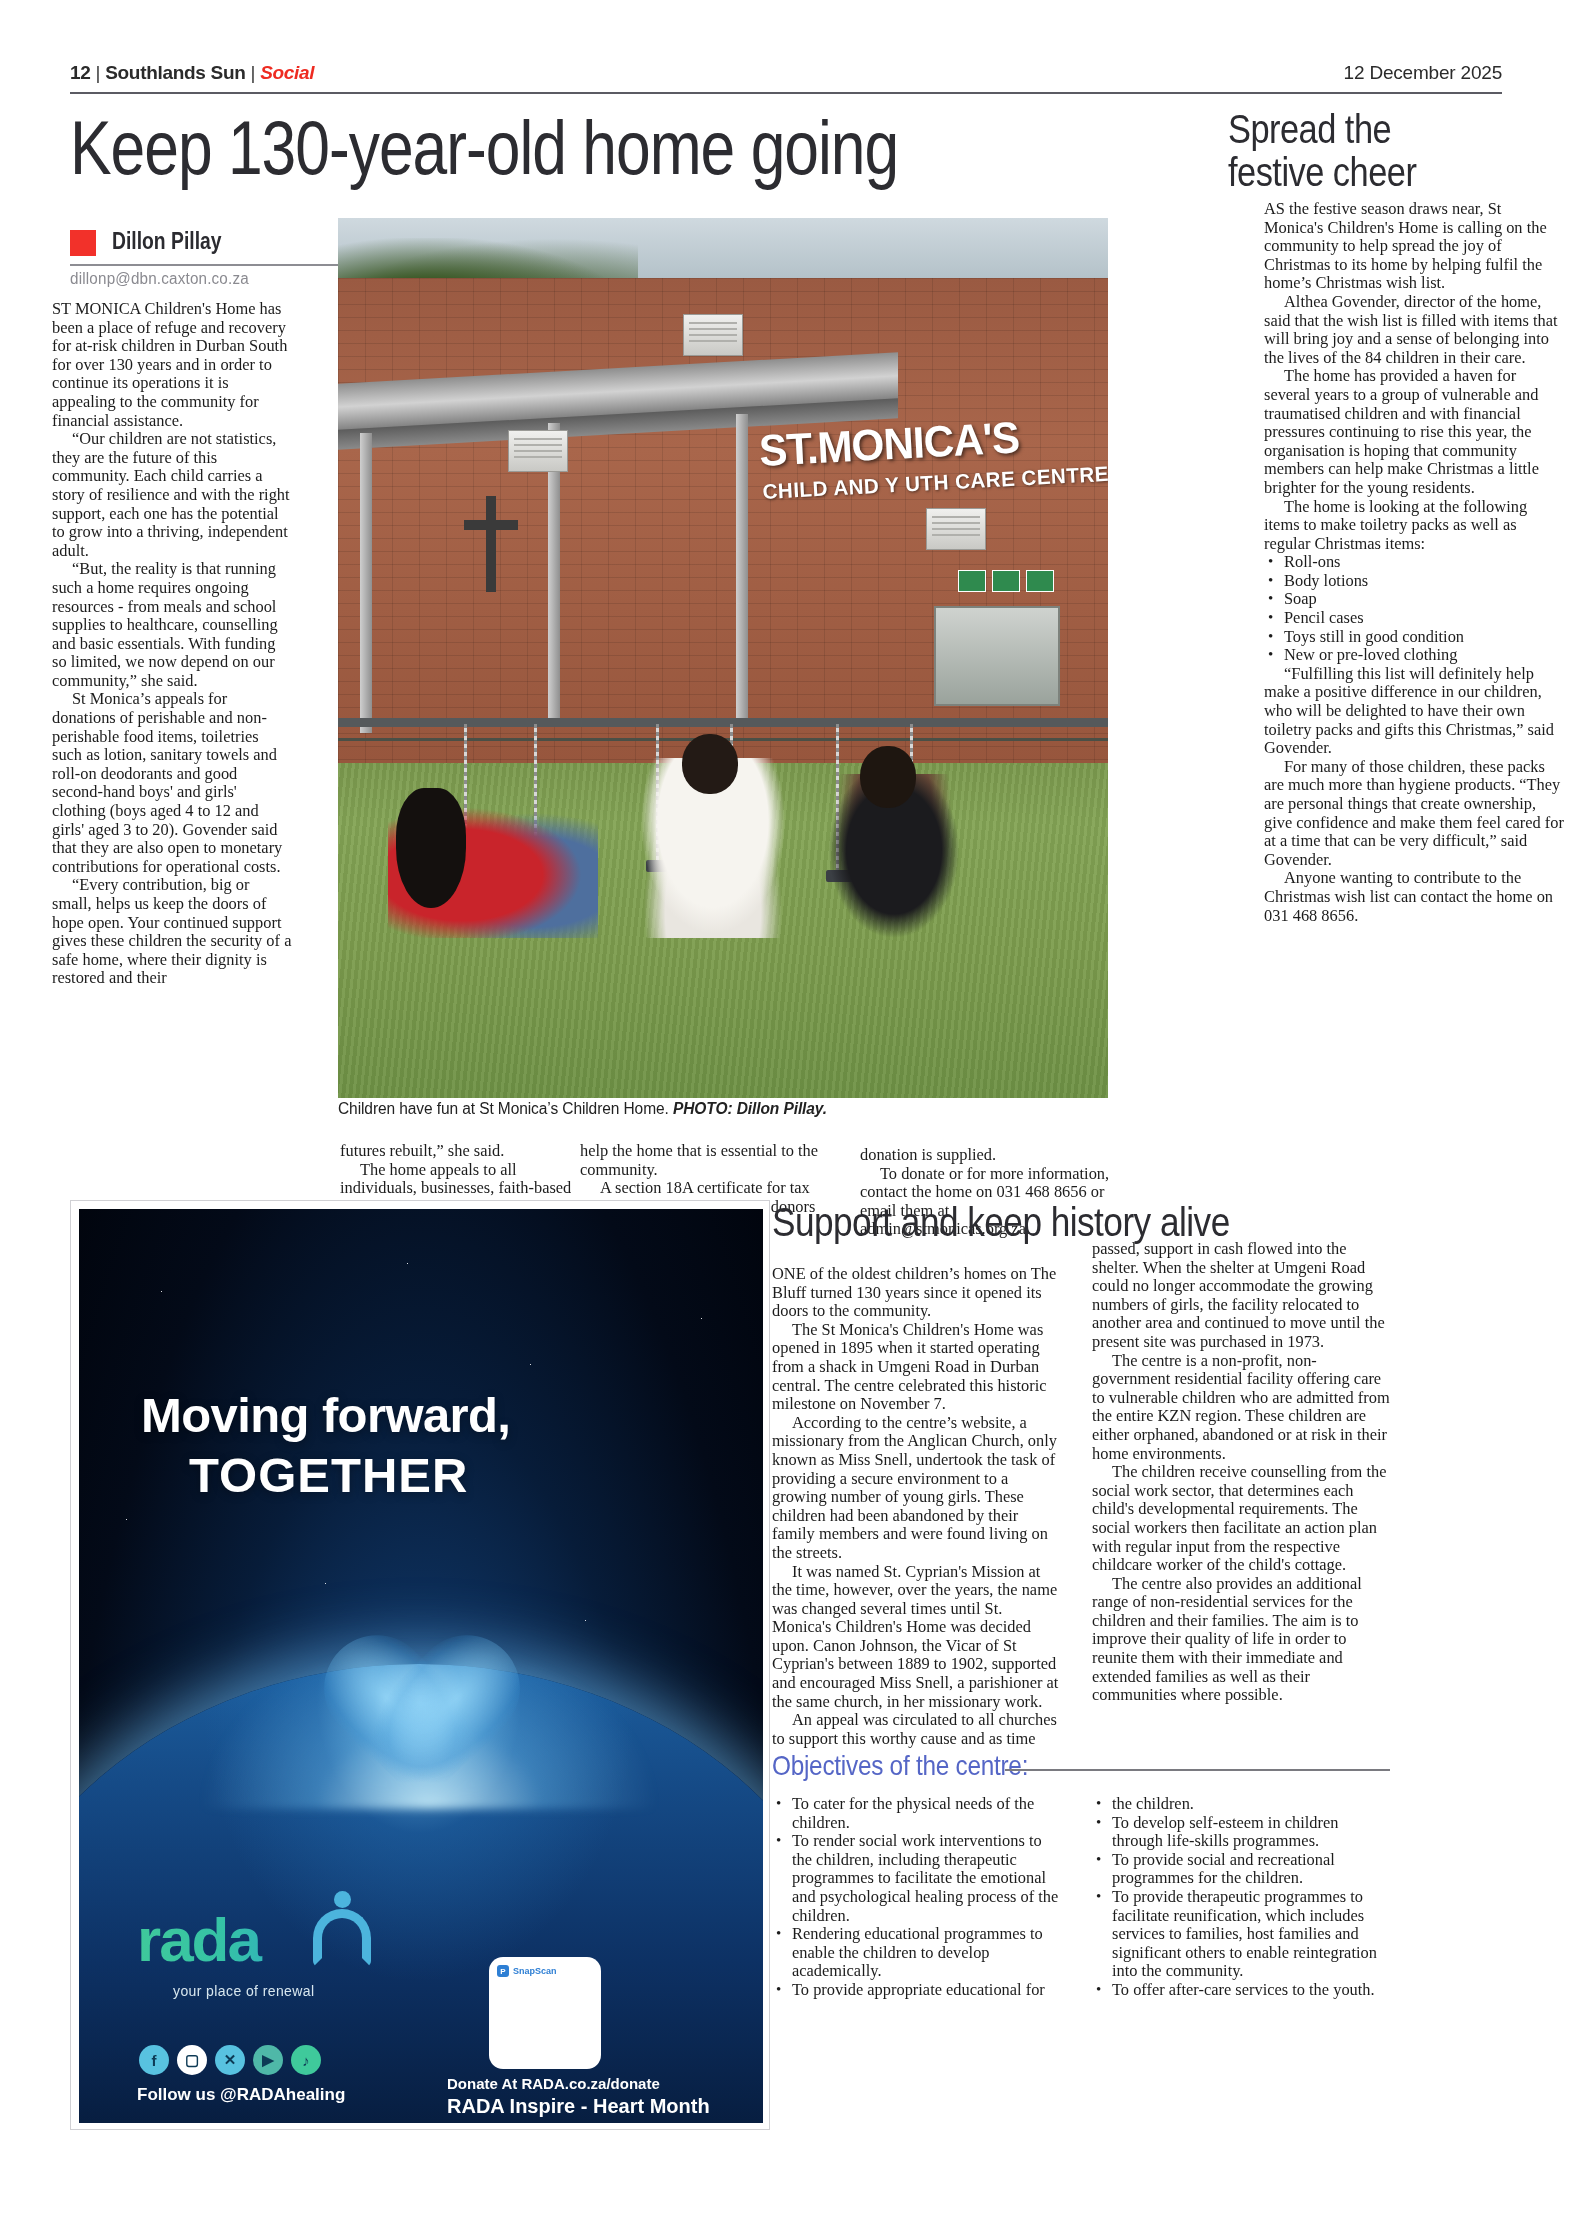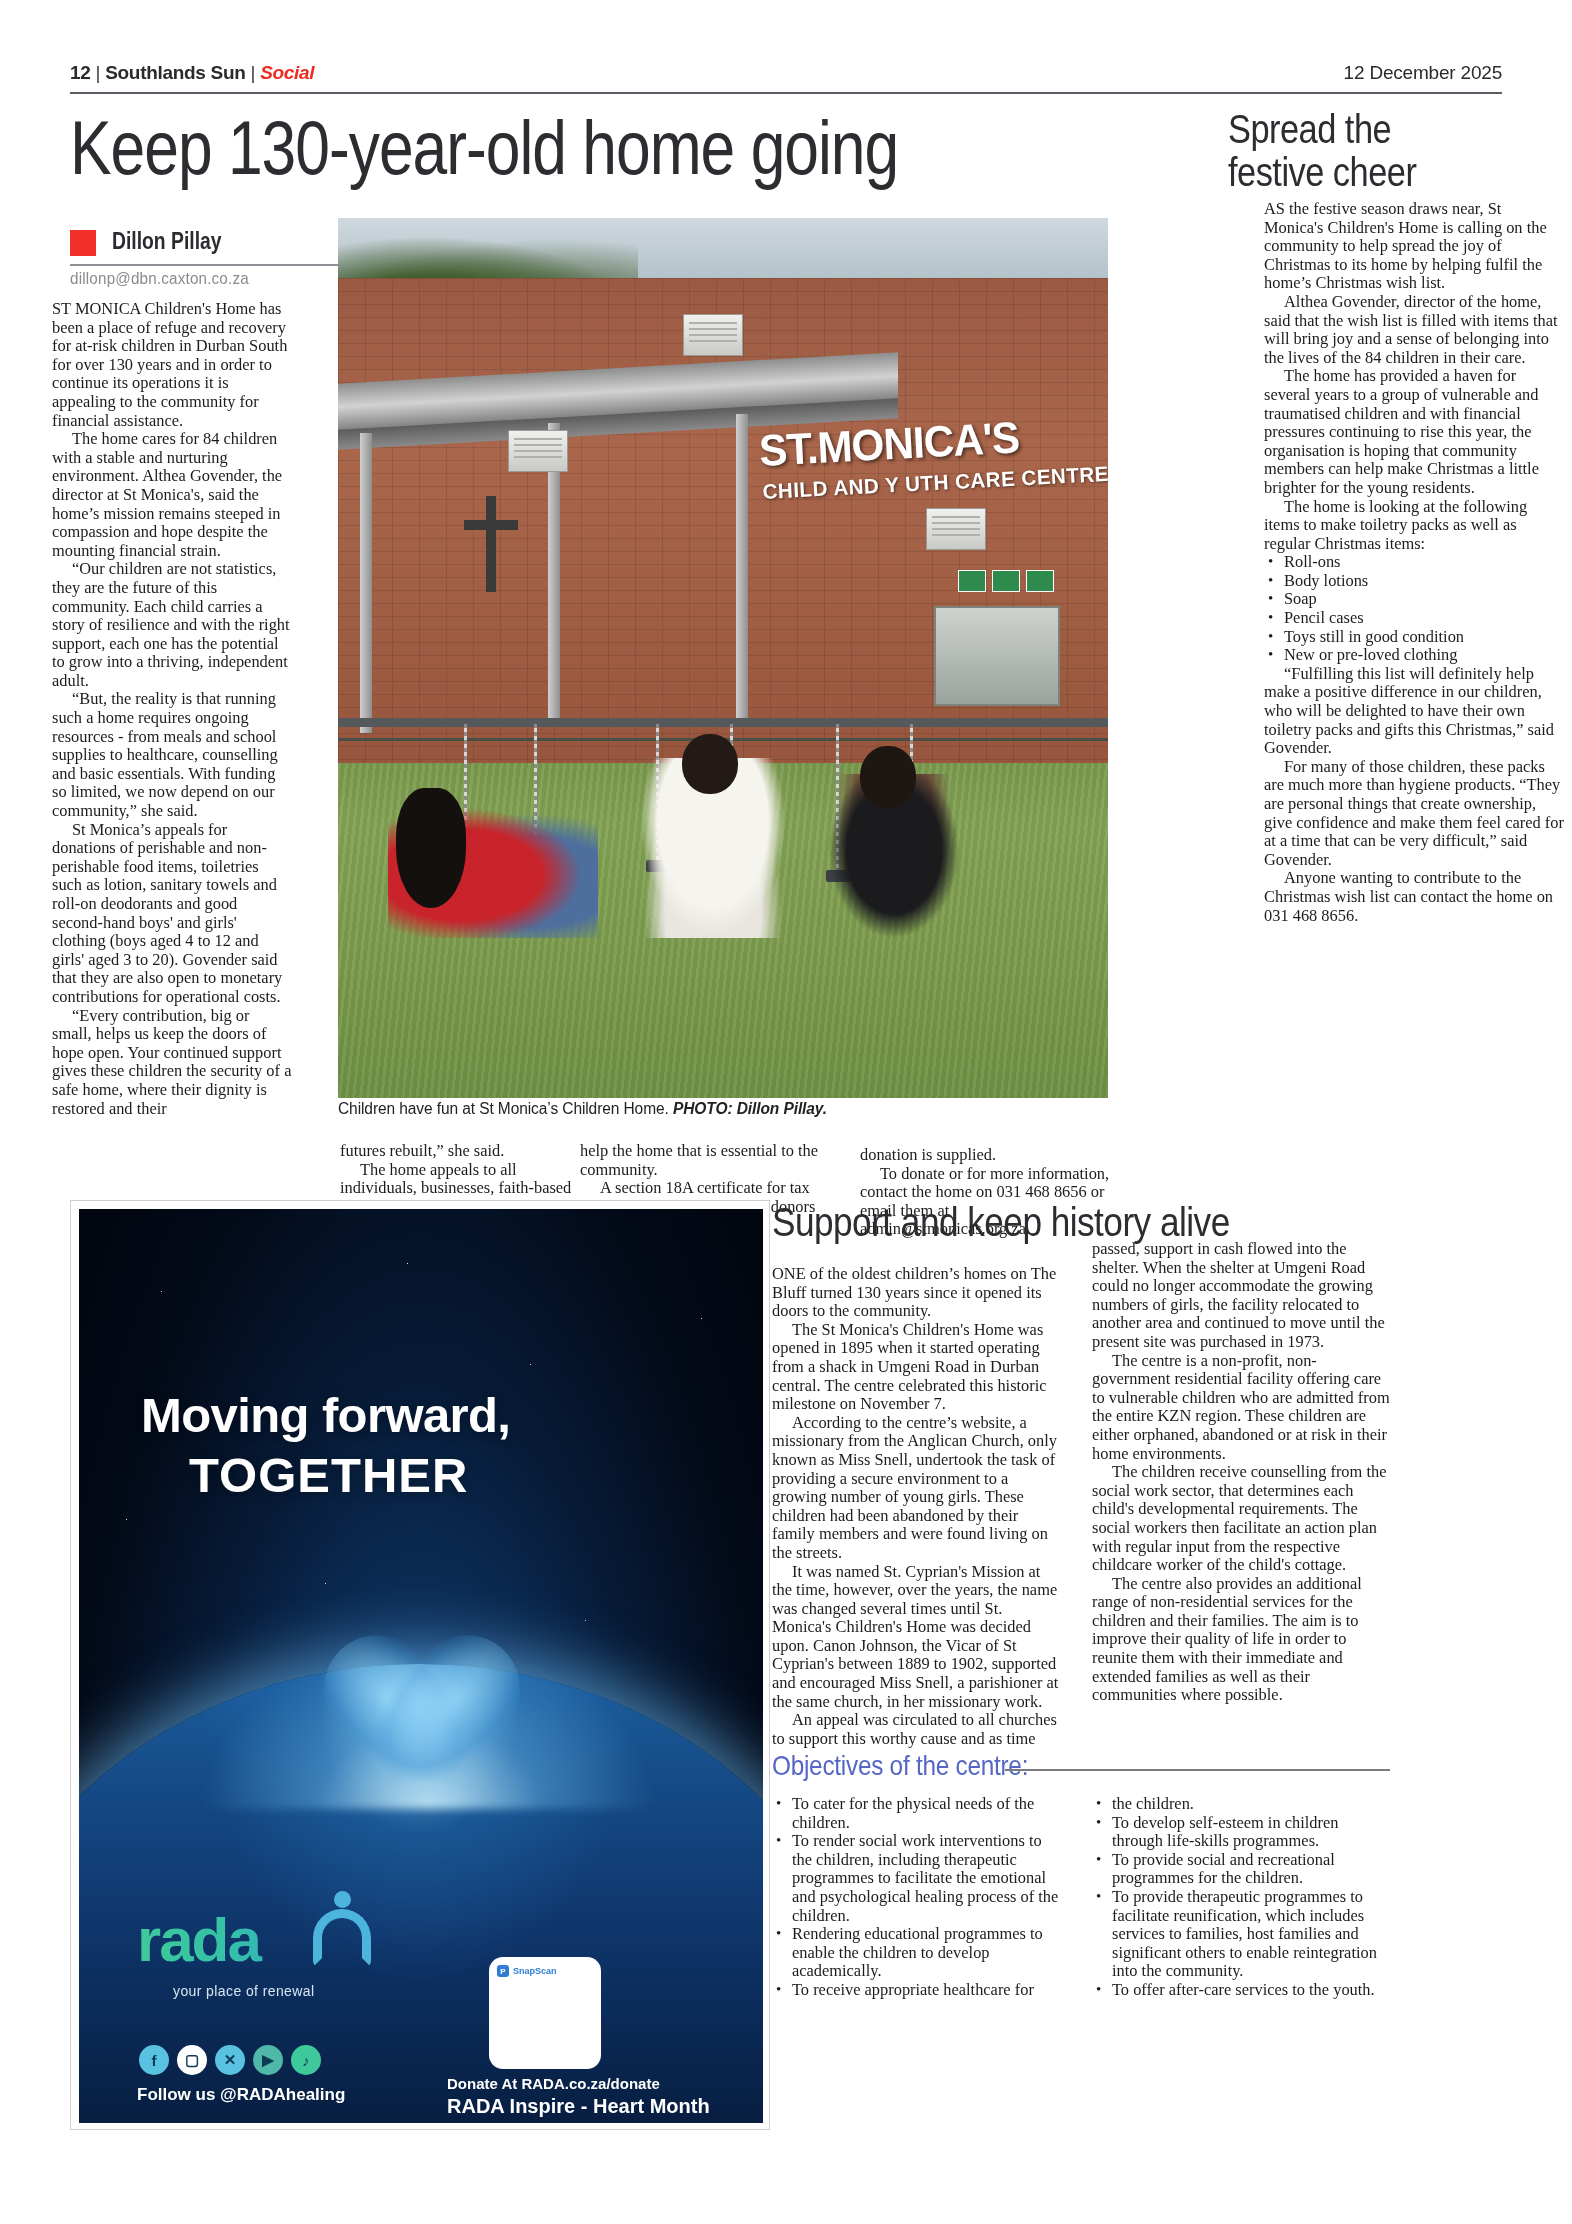--- a/index.html
+++ b/index.html
@@ -449,21 +449,20 @@
     <div class="kid" style="left:522px;top:528px;width:56px;height:62px;border-radius:48%;background:#1e1610;"></div>
   </div>
 
   <div class="caption">
     <span>Children have fun at St Monica’s Children Home.</span>
     <span class="credit">PHOTO: Dillon Pillay.</span>
   </div>
 
   <div class="col" id="col1">
       <p class="noind">ST MONICA Children's Home has been a place of refuge and recovery for at-risk children in Durban South for over 130 years and in order to continue its operations it is appealing to the community for financial assistance.</p>
-      <p>The home cares for 84 children with a stable and nurturing environment. Althea Govender, the director at St Monica's, said the home’s mission remains steeped in compassion and hope despite the mounting financial strain.</p>
       <p>“Our children are not statistics, they are the future of this community. Each child carries a story of resilience and with the right support, each one has the potential to grow into a thriving, independent adult.</p>
       <p>“But, the reality is that running such a home requires ongoing resources - from meals and school supplies to healthcare, counselling and basic essentials. With funding so limited, we now depend on our community,” she said.</p>
       <p>St Monica’s appeals for donations of perishable and non-perishable food items, toiletries such as lotion, sanitary towels and roll-on deodorants and good second-hand boys' and girls' clothing (boys aged 4 to 12 and girls' aged 3 to 20). Govender said that they are also open to monetary contributions for operational costs.</p>
       <p>“Every contribution, big or small, helps us keep the doors of hope open. Your continued support gives these children the security of a safe home, where their dignity is restored and their</p>
     </div>
   <div class="col" id="col2a">
       <p class="noind">futures rebuilt,” she said.</p>
       <p>The home appeals to all individuals, businesses, faith-based groups and community organisations to join forces and</p>
     </div>
   <div class="col" id="col2b">
@@ -508,21 +507,21 @@
       <p>The centre also provides an additional range of non-residential services for the children and their families. The aim is to improve their quality of life in order to reunite them with their immediate and extended families as well as their communities where possible.</p>
     </div>
 
   <div class="obj-head">Objectives of the centre:</div>
   <div class="obj-rule"></div>
   <div class="col" id="col4a">
       <ul>
         <li>To cater for the physical needs of the children.</li>
         <li>To render social work interventions to the children, including therapeutic programmes to facilitate the emotional and psychological healing process of the children.</li>
         <li>Rendering educational programmes to enable the children to develop academically.</li>
-        <li>To receive appropriate healthcare for</li>
+        <li>To provide appropriate educational for</li>
       </ul>
     </div>
   <div class="col" id="col4b">
       <ul>
         <li>the children.</li>
         <li>To develop self-esteem in children through life-skills programmes.</li>
         <li>To provide social and recreational programmes for the children.</li>
         <li>To provide therapeutic programmes to facilitate reunification, which includes services to families, host families and significant others to enable reintegration into the community.</li>
         <li>To offer after-care services to the youth.</li>
       </ul>

